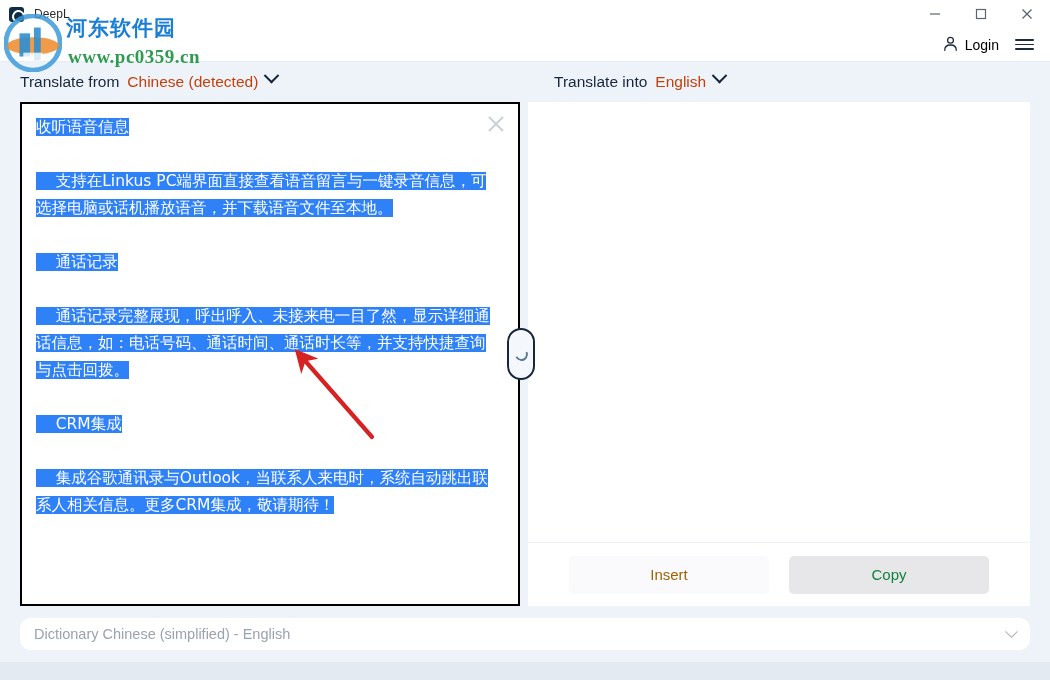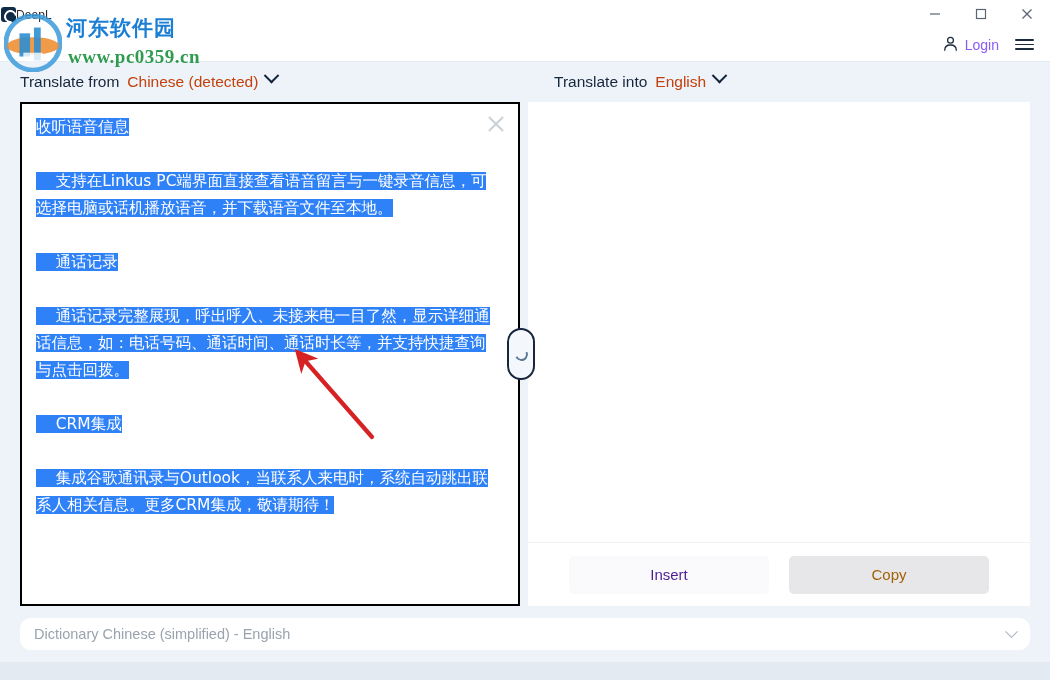--- a/index.html
+++ b/index.html
@@ -26,23 +26,23 @@
   .titlebar {
     height: 28px;
     background: #ffffff;
     display: flex;
     align-items: center;
     position: relative;
     flex: 0 0 28px;
   }
   .title-left {
     display: flex;
-    align-items: flex-end;
-    gap: 0;
-    padding-left: 1px;
+    align-items: center;
+    gap: 10px;
+    padding-left: 9px;
   }
   .app-icon {
     width: 15px; height: 15px;
     border-radius: 3px;
     background: #0f2b46;
     position: relative;
     display: inline-block;
   }
   .app-icon::after {
     content: "";
@@ -83,21 +83,21 @@
     justify-content: flex-end;
     padding-right: 14px;
     gap: 14px;
     flex: 0 0 34px;
     border-bottom: 1px solid #e6ecf4;
   }
   .login {
     display: flex;
     align-items: center;
     gap: 6px;
-    color: #8b5cf6;
+    color: #000000;
     font-size: 14px;
     cursor: pointer;
   }
   .hamburger {
     display: flex;
     flex-direction: column;
     gap: 3px;
     cursor: pointer;
     padding: 4px 2px;
   }
@@ -241,26 +241,26 @@
     font-size: 15px;
     display: flex;
     align-items: center;
     justify-content: center;
     cursor: pointer;
     border: none;
     font-family: "Liberation Sans", sans-serif;
   }
   .btn-insert {
     background: #fafafc;
-    color: #4c1d95;
+    color: #a16207;
     cursor: default;
   }
   .btn-copy {
     background: #e7e7ea;
-    color: #a16207;
+    color: #15803d;
   }
 
   
   .dict-wrap {
     flex: 0 0 56px;
     display: flex;
     align-items: center;
     padding: 0 20px;
     background: #eef3f9;
   }

